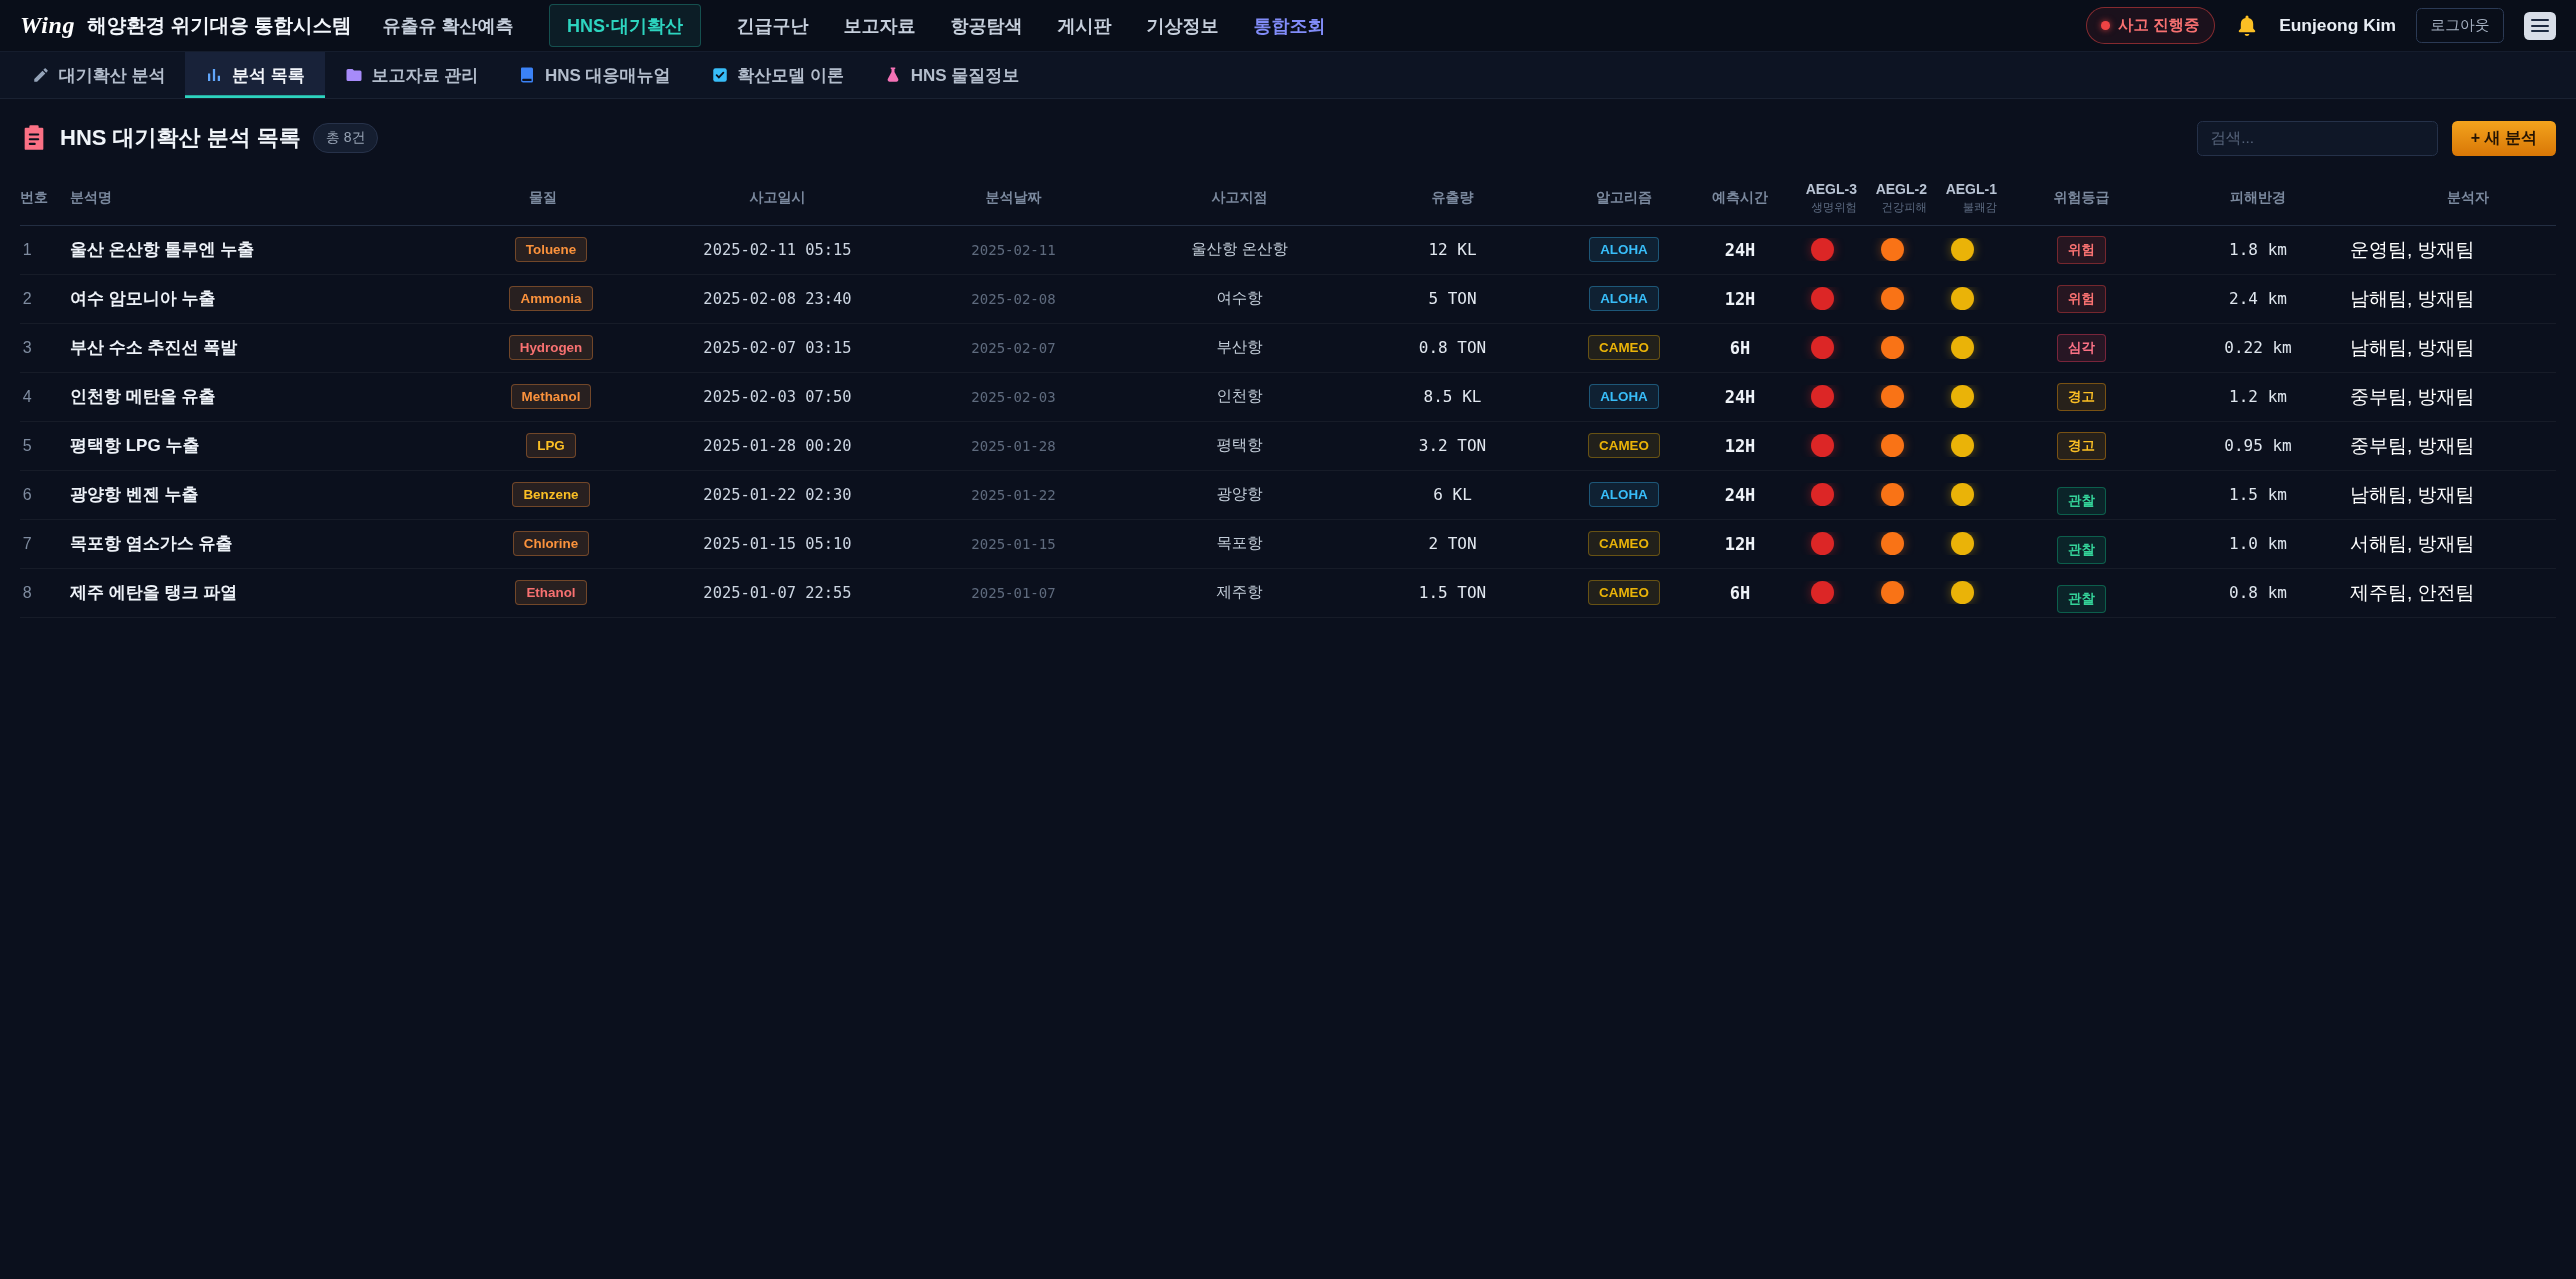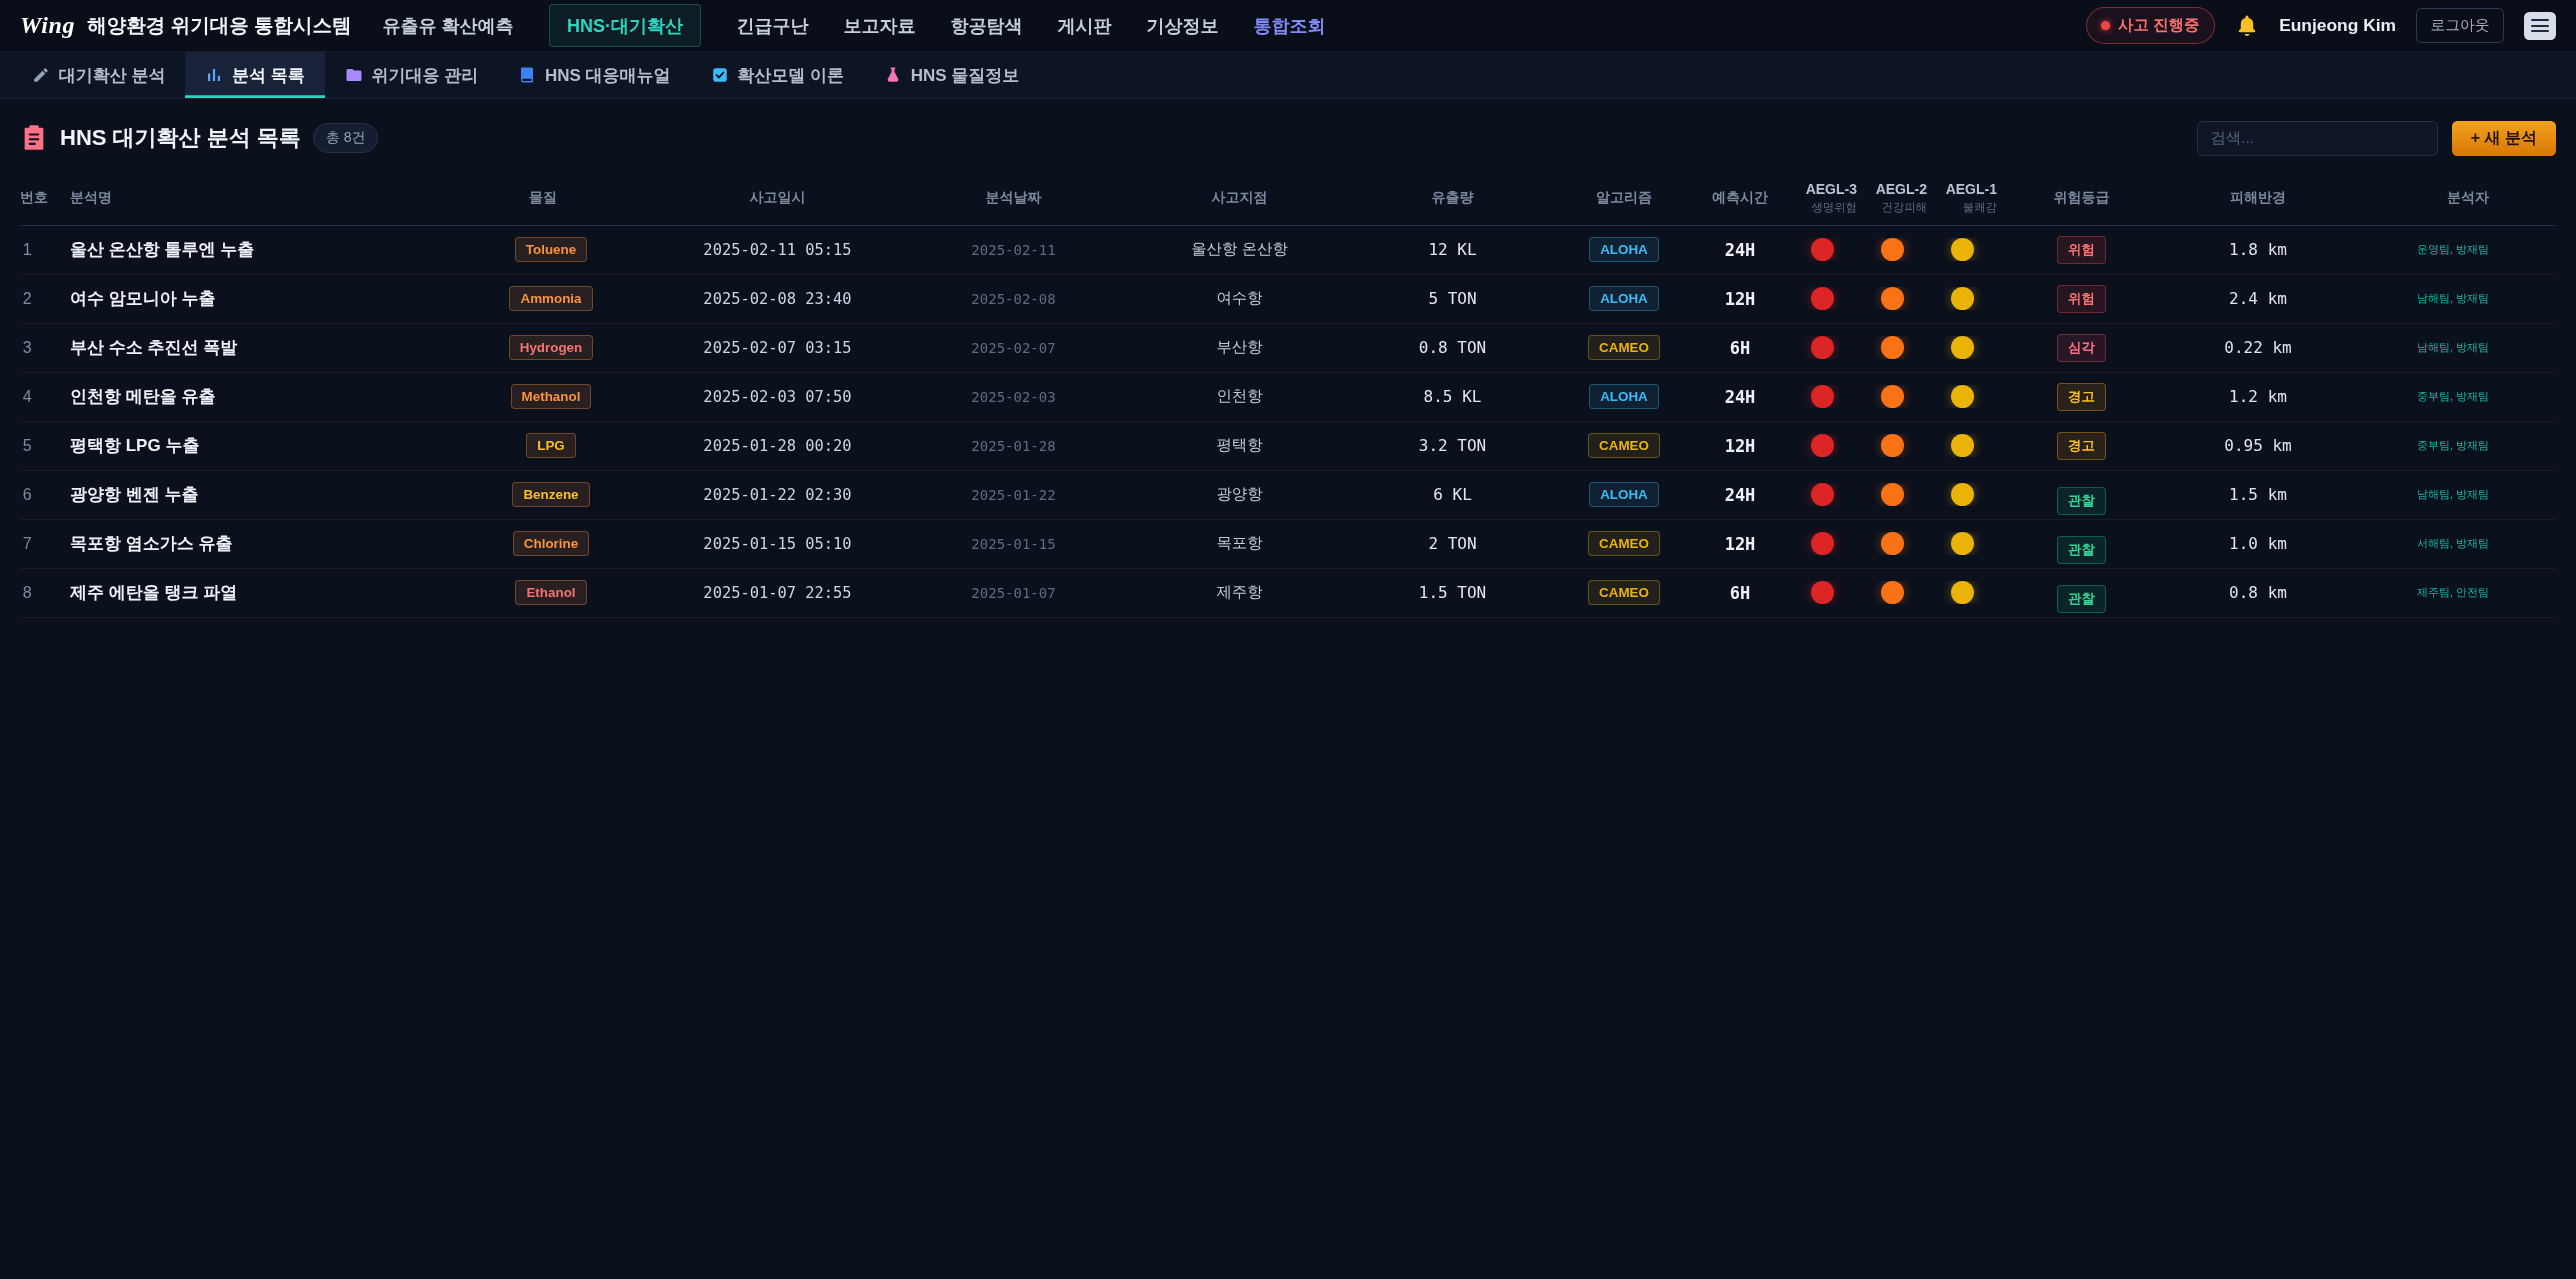--- a/index.html
+++ b/index.html
@@ -106,21 +106,21 @@
   .tr { height:49px; border-bottom:0.7px solid rgba(255,255,255,0.05); cursor:pointer; }
   .td { text-align:center; white-space:nowrap; overflow:hidden; }
   .c-no { text-align:left; padding-left:2.7px; font-size:16px; color:#7f8ca0; }
   .c-name { text-align:left; font-size:17px; font-weight:700; color:#eef2f8; }
   .c-datetime { font-size:15.4px; color:#cdd6e2; }
   .c-adate { font-size:14px; color:#5f6b7e; }
   .c-loc { font-size:15.4px; color:#c3cdd9; }
   .c-amount { font-size:16px; color:#e2e8f0; }
   .c-duration { font-size:17px; font-weight:700; color:#eef2f7; }
   .c-radius { font-size:16px; color:#dfe6ee; }
-  .c-analyst { text-align:right; padding-right:67px; font-size:11px; color:#14b8a6; }
+  .c-analyst { text-align:left; padding-right:67px; font-size:19px; color:#ffffff; }
 
   .badge {
     display:inline-block; padding:4px 10px; border-radius:4px;
     font-size:13.4px; font-weight:700; border:0.7px solid transparent; white-space:nowrap;
   }
   .badge-substance { background:rgba(251,146,60,0.12); border-color:rgba(251,146,60,0.35);margin-left:16px; }
   .algo-aloha { color:var(--aloha); background:rgba(56,189,248,0.10); border-color:rgba(56,189,248,0.35); }
   .algo-cameo { color:var(--cameo); background:rgba(234,179,8,0.10); border-color:rgba(234,179,8,0.35); }
   .risk-danger  { color:var(--risk-danger);  background:rgba(239,68,68,0.12);  border-color:rgba(239,68,68,0.40); }
   .risk-severe  { color:var(--risk-severe);  background:rgba(244,63,94,0.12);  border-color:rgba(244,63,94,0.40); }
@@ -186,21 +186,21 @@
         </svg>
     </span>
     <span>분석 목록</span>
   </div>
   <div class="tab">
     <span class="t-icon">
       <svg viewBox="0 0 24 24" fill="#a78bfa">
           <path d="M10 4H4a2 2 0 0 0-2 2v12a2 2 0 0 0 2 2h16a2 2 0 0 0 2-2V8a2 2 0 0 0-2-2h-8l-2-2z"></path>
         </svg>
     </span>
-    <span>위기대응 관리</span>
+    <span>보고자료 관리</span>
   </div>
   <div class="tab">
     <span class="t-icon">
       <svg viewBox="0 0 24 24" fill="#3b82f6">
           <path d="M5 2h13a2 2 0 0 1 2 2v16a2 2 0 0 1-2 2H7a3 3 0 0 1-3-3V4a2 2 0 0 1 1-2zm2 15a1.5 1.5 0 0 0 0 3h11v-3H7z"></path>
         </svg>
     </span>
     <span>HNS 대응매뉴얼</span>
   </div>
   <div class="tab">

